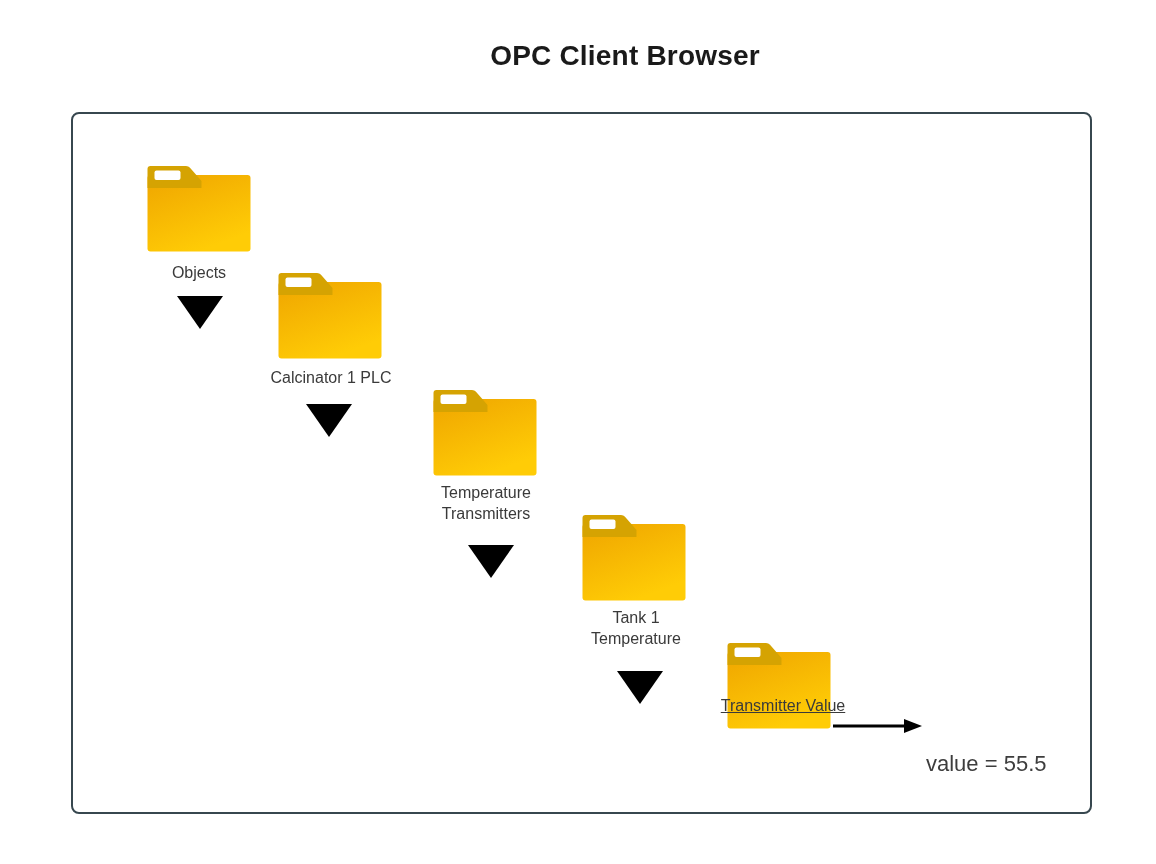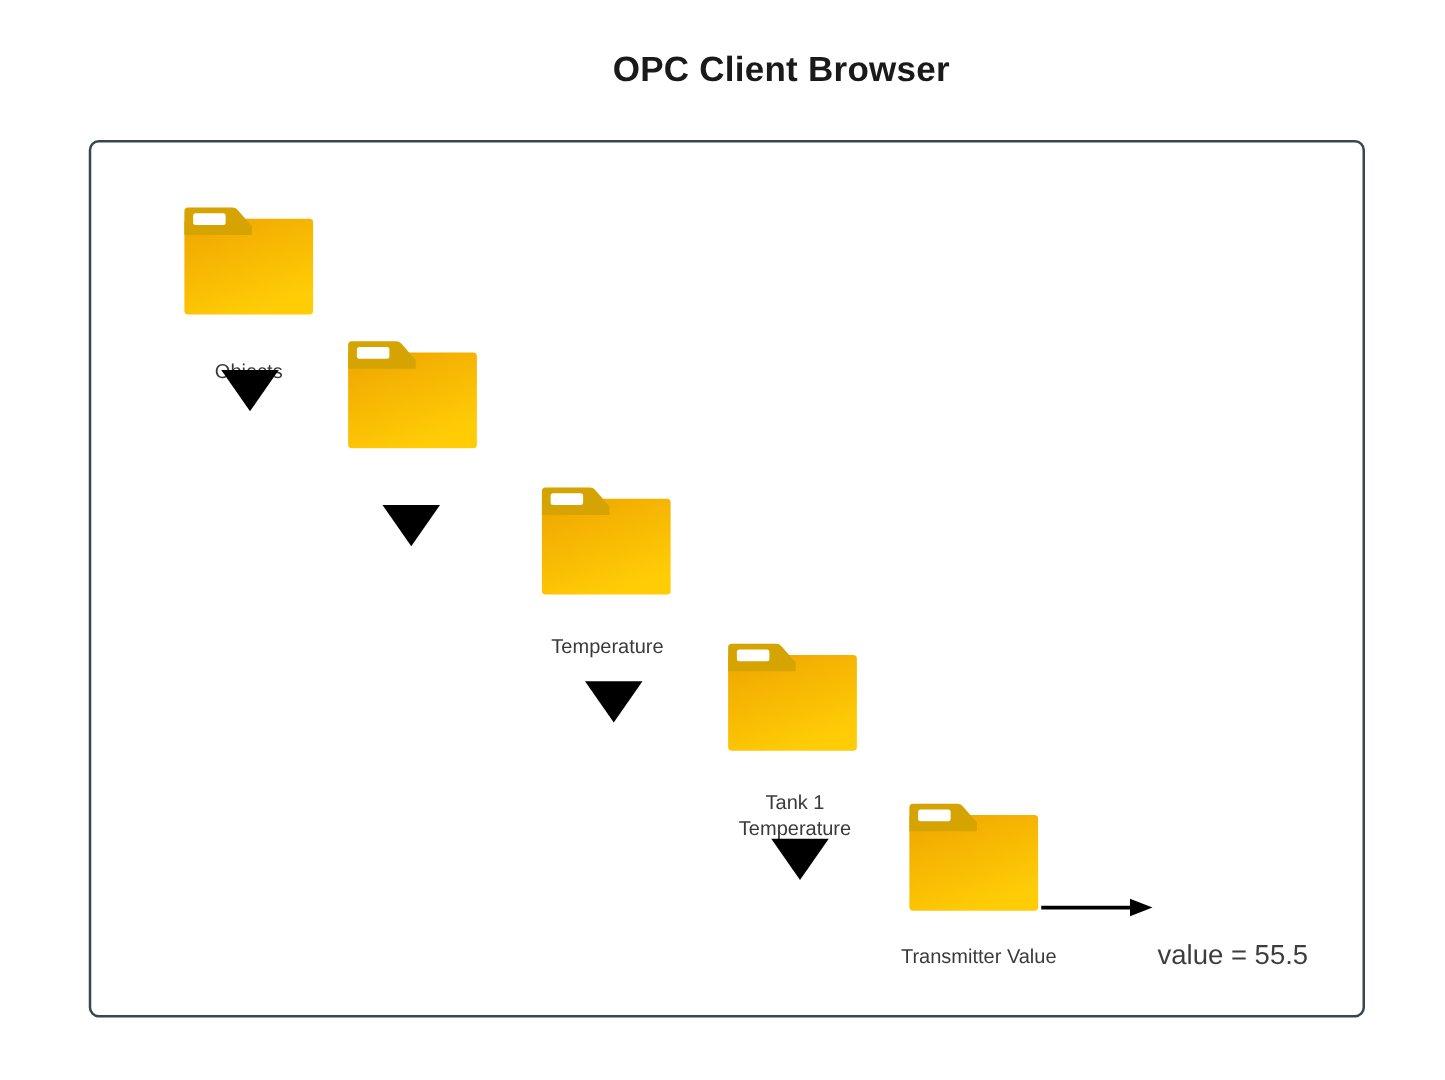--- a/index.html
+++ b/index.html
@@ -36,21 +36,20 @@
   .tab-fill   { fill: var(--folder-tab, #D5A302); }
   .grad-top    { stop-color: var(--folder-body-top, #EFA500); }
   .grad-bottom { stop-color: var(--folder-body-bottom, #FFCC06); }
   .node-label {
     position: absolute;
     width: 200px;
     text-align: center;
     font-size: 16px;
     line-height: 21px;
     color: var(--text, #3a3a3a);
-    margin-top: 25px;
   }
   .node-label span { display: block; }
   .expander {
     position: absolute;
     width: 0; height: 0;
     border-left: 23px solid transparent;
     border-right: 23px solid transparent;
     border-top: 33px solid var(--expander, #000000);
   }
   .value-arrow { position: absolute; left: 832px; top: 714px; }
@@ -95,31 +94,36 @@
   </div>
   <div class="expander" style="left:177px; top:296px;"></div>
 
   <div class="folder" style="left:278px; top:271px;">
     <svg width="104" height="88" viewBox="0 0 104 88">
       <rect x="0.5" y="11" width="103" height="76.5" rx="3" fill="url(#folderGrad)"></rect>
       <path class="tab-fill" d="M0.5,24 L0.5,5 Q0.5,2 3.5,2 L39,2 Q41.5,2 43,3.7 L54.5,17 L54.5,24 Z"></path>
       <rect x="7.5" y="6.5" width="26" height="9.5" rx="2" fill="#ffffff"></rect>
     </svg>
   </div>
+  <div class="node-label" style="left:231px; top:367px;">
+    <span>Calcinator 1 PLC</span>
+    <span></span>
+  </div>
   <div class="expander" style="left:306px; top:404px;"></div>
 
   <div class="folder" style="left:433px; top:388px;">
     <svg width="104" height="88" viewBox="0 0 104 88">
       <rect x="0.5" y="11" width="103" height="76.5" rx="3" fill="url(#folderGrad)"></rect>
       <path class="tab-fill" d="M0.5,24 L0.5,5 Q0.5,2 3.5,2 L39,2 Q41.5,2 43,3.7 L54.5,17 L54.5,24 Z"></path>
       <rect x="7.5" y="6.5" width="26" height="9.5" rx="2" fill="#ffffff"></rect>
     </svg>
   </div>
   <div class="node-label" style="left:386px; top:482px;">
     <span>Temperature</span>
+    <span>Transmitters</span>
   </div>
   <div class="expander" style="left:468px; top:545px;"></div>
 
   <div class="folder" style="left:582px; top:513px;">
     <svg width="104" height="88" viewBox="0 0 104 88">
       <rect x="0.5" y="11" width="103" height="76.5" rx="3" fill="url(#folderGrad)"></rect>
       <path class="tab-fill" d="M0.5,24 L0.5,5 Q0.5,2 3.5,2 L39,2 Q41.5,2 43,3.7 L54.5,17 L54.5,24 Z"></path>
       <rect x="7.5" y="6.5" width="26" height="9.5" rx="2" fill="#ffffff"></rect>
     </svg>
   </div>
@@ -129,21 +133,21 @@
   </div>
   <div class="expander" style="left:617px; top:671px;"></div>
 
   <div class="folder" style="left:727px; top:641px;">
     <svg width="104" height="88" viewBox="0 0 104 88">
       <rect x="0.5" y="11" width="103" height="76.5" rx="3" fill="url(#folderGrad)"></rect>
       <path class="tab-fill" d="M0.5,24 L0.5,5 Q0.5,2 3.5,2 L39,2 Q41.5,2 43,3.7 L54.5,17 L54.5,24 Z"></path>
       <rect x="7.5" y="6.5" width="26" height="9.5" rx="2" fill="#ffffff"></rect>
     </svg>
   </div>
-  <div class="node-label" style="left:683px; top:730px;">
+  <div class="node-label" style="left:683px; top:695px;text-decoration:underline;">
     <span>Transmitter Value</span>
     <span></span>
   </div>
 
   <svg class="value-arrow" width="92" height="24" viewBox="0 0 92 24">
     <line x1="1" y1="12" x2="73" y2="12" stroke="#000000" stroke-width="3"></line>
     <polygon points="72,5 90,12 72,19" fill="#000000"></polygon>
   </svg>
   <div class="value-text">value = 55.5</div>
 

